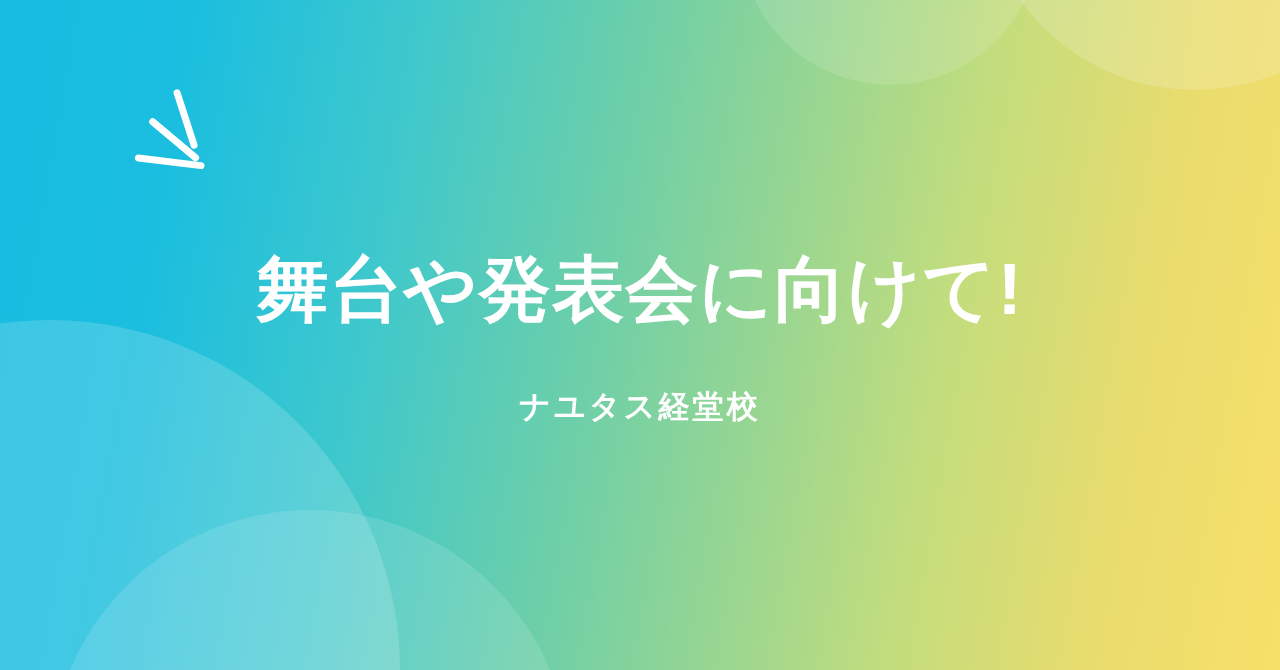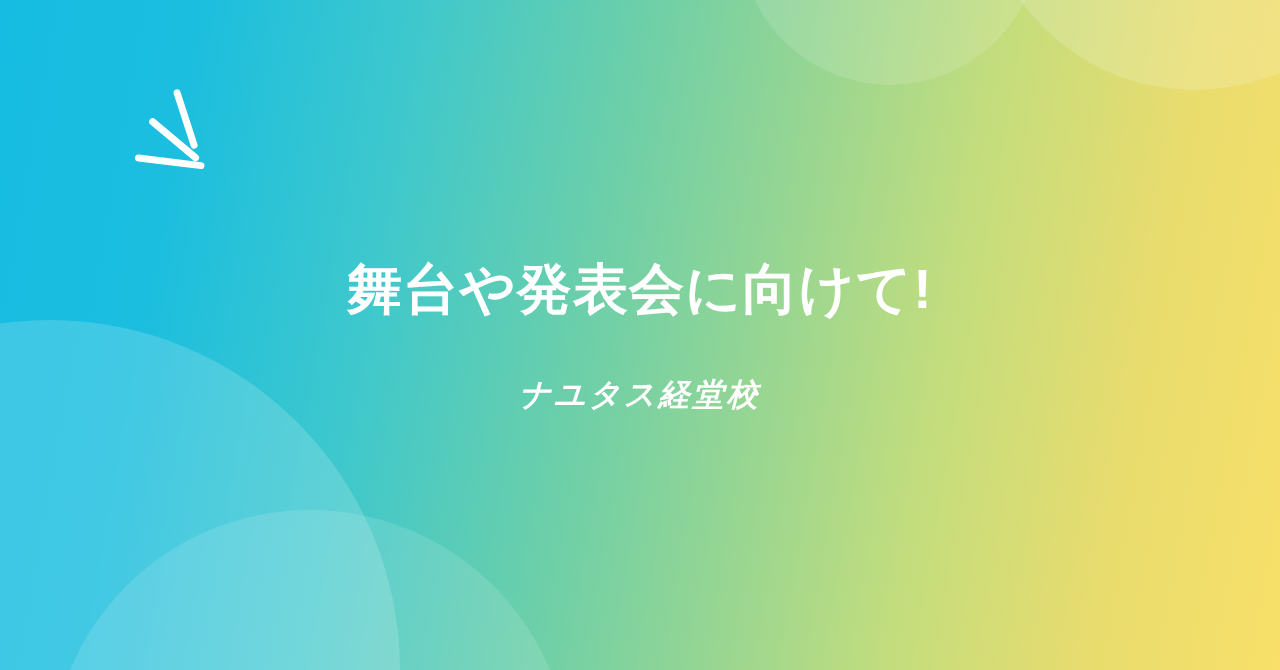--- a/index.html
+++ b/index.html
@@ -105,40 +105,39 @@
     display: flex;
     flex-direction: column;
     align-items: center;
     justify-content: center;
     padding-bottom: 4px;
   }
 
   .title {
     margin: 0;
     color: #ffffff;
-    font-size: 55px;
+    font-size: 72px;
     font-weight: 700;
     line-height: 1.44;
     letter-spacing: 0.02em;
     text-align: center;
     white-space: nowrap;
   }
   .title-line {
     display: block;
   }
 
   .subtitle {
     margin: 44px 0 0 0;
     color: #ffffff;
     font-size: 31px;
     font-weight: 700;
     letter-spacing: 0.1em;
     text-align: center;
     white-space: nowrap;
-    font-style: italic;
   }
 </style>
 </head>
 <body>
 
 <div id="banner">
 
   <div class="blob blob-tr-a"></div>
   <div class="blob soft blob-tr-b"></div>
 

